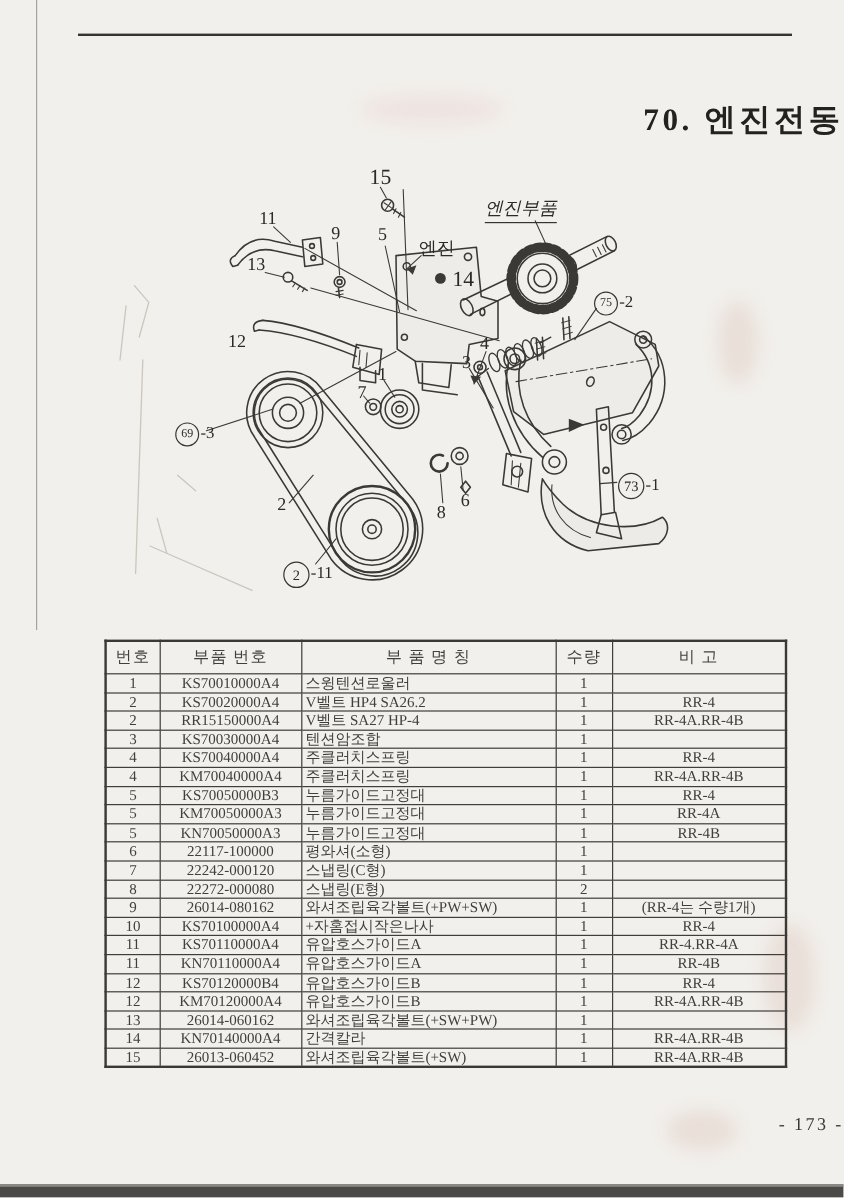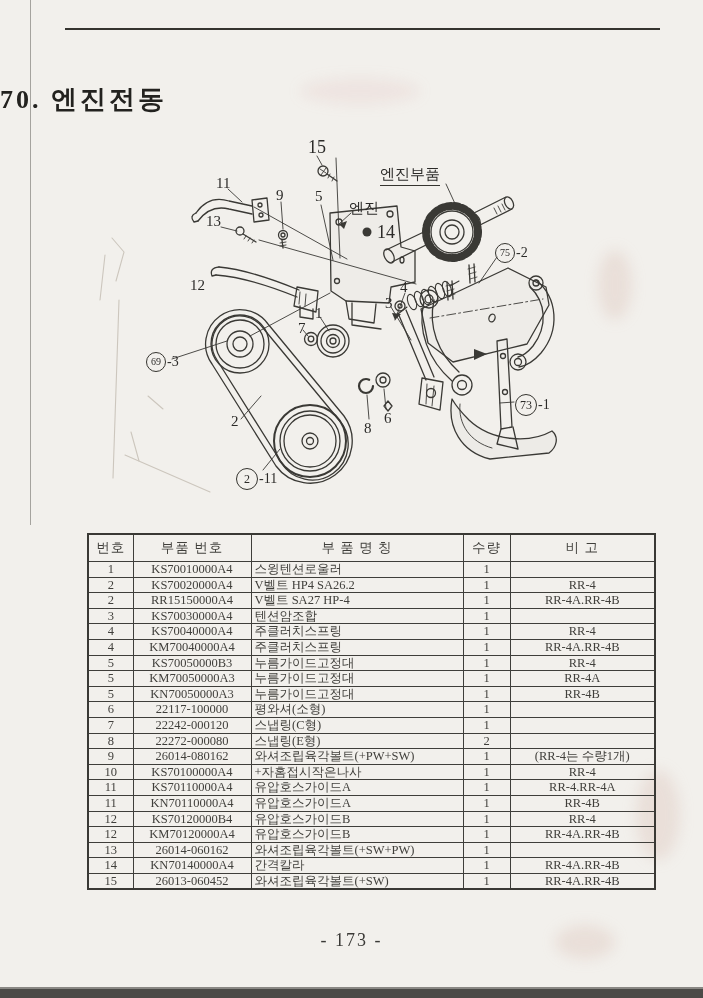--- a/index.html
+++ b/index.html
@@ -13,26 +13,26 @@
   .top-rule{position:absolute;left:65px;top:28px;width:595px;height:2px;background:#35342f;}
   .left-edge-line{position:absolute;left:30px;top:0;width:1px;height:525px;background:rgba(70,68,64,.45);}
   .bottom-band{position:absolute;left:0;bottom:0;width:703px;height:9px;background:#4b4a47;border-top:2px solid #8a8884;}
   .smudge{position:absolute;border-radius:50%;background:rgba(205,165,152,.22);filter:blur(7px);}
   .smudge.s1{left:598px;top:250px;width:34px;height:70px;}
   .smudge.s2{left:636px;top:770px;width:44px;height:90px;}
   .smudge.s3{left:555px;top:925px;width:60px;height:34px;}
   .smudge.s4{left:300px;top:78px;width:120px;height:26px;background:rgba(215,150,150,.12);}
   
   .page-title{
-    position:absolute;left:0;top:82px;width:703px;text-align:left;
+    position:absolute;left:0;top:82px;width:703px;text-align:right;
     font-size:26px;font-weight:600;letter-spacing:3px;color:#23221f;
   }
   .page-number{
-    position:absolute;left:0;top:930px;width:703px;text-align:center;
-    font-size:18px;letter-spacing:2px;color:#3a3936;
+    position:absolute;left:0;top:930px;width:703px;text-align:right;
+    font-size:15px;letter-spacing:2px;color:#3a3936;
   }
   
   .diagram-svg{position:absolute;left:0;top:0;}
   .callout-layer{position:absolute;left:0;top:0;width:703px;height:530px;}
   .callout{
     position:absolute;font-size:15px;color:#2b2a28;line-height:1;
     font-family:"Liberation Serif","DejaVu Serif",serif;white-space:nowrap;
   }
   .annotation{position:absolute;font-size:15px;color:#2b2a28;line-height:1.2;white-space:nowrap;}
   .annotation.underline{border-bottom:1.4px solid #35342f;padding-bottom:2px;}
@@ -261,21 +261,21 @@
     <span class="callout" style="left: 377px; top: 223px; font-size: 18px;">14</span>
     <span class="callout" style="left: 190px; top: 278px; font-size: 15px;">12</span>
     <span class="callout" style="left: 315px; top: 306px; font-size: 15px;">1</span>
     <span class="callout" style="left: 298px; top: 321px; font-size: 15px;">7</span>
     <span class="callout" style="left: 385px; top: 296px; font-size: 15px;">3</span>
     <span class="callout" style="left: 400px; top: 280px; font-size: 15px;">4</span>
     <span class="callout" style="left: 231px; top: 414px; font-size: 15px;">2</span>
     <span class="callout" style="left: 364px; top: 421px; font-size: 15px;">8</span>
     <span class="callout" style="left: 384px; top: 411px; font-size: 15px;">6</span>
     <span class="annotation" style="left: 349px; top: 199px;">엔진</span>
-    <span class="annotation underline" style="left: 380px; top: 165px;">엔진부품</span>
+    <span class="annotation underline" style="left: 404px; top: 165px; font-style: italic;">엔진부품</span>
     <span class="ref" style="left: 495px; top: 243px;">
       <span class="circ">75</span>
       <span class="suffix">-2</span>
     </span>
     <span class="ref" style="left: 146px; top: 352px;">
       <span class="circ">69</span>
       <span class="suffix">-3</span>
     </span>
     <span class="ref" style="left: 236px; top: 468px;">
       <span class="circ big">2</span>

